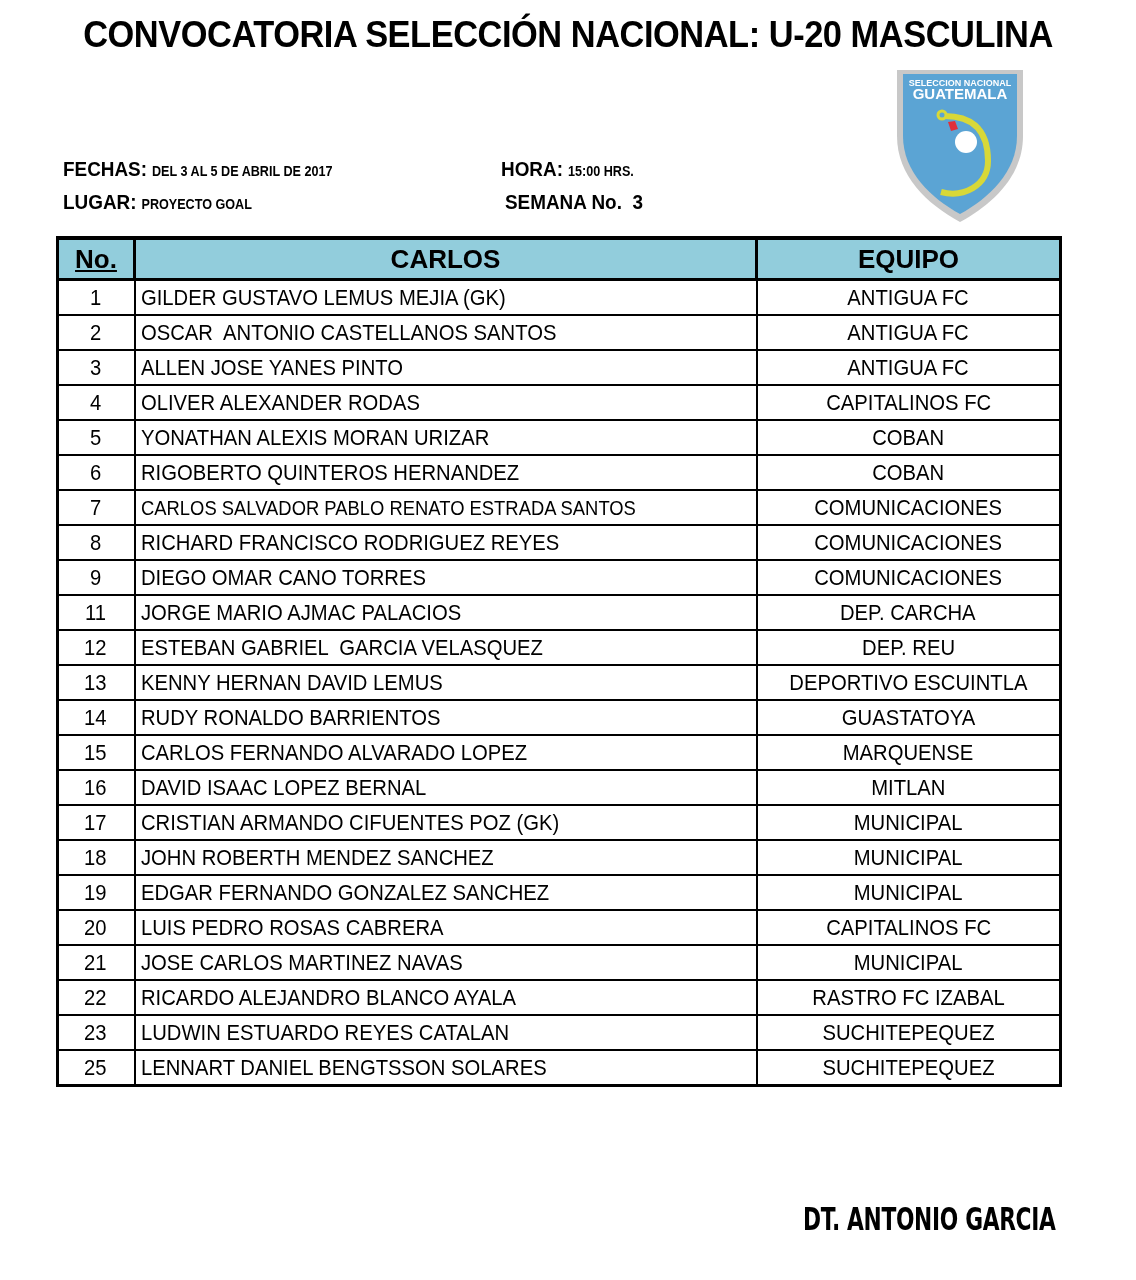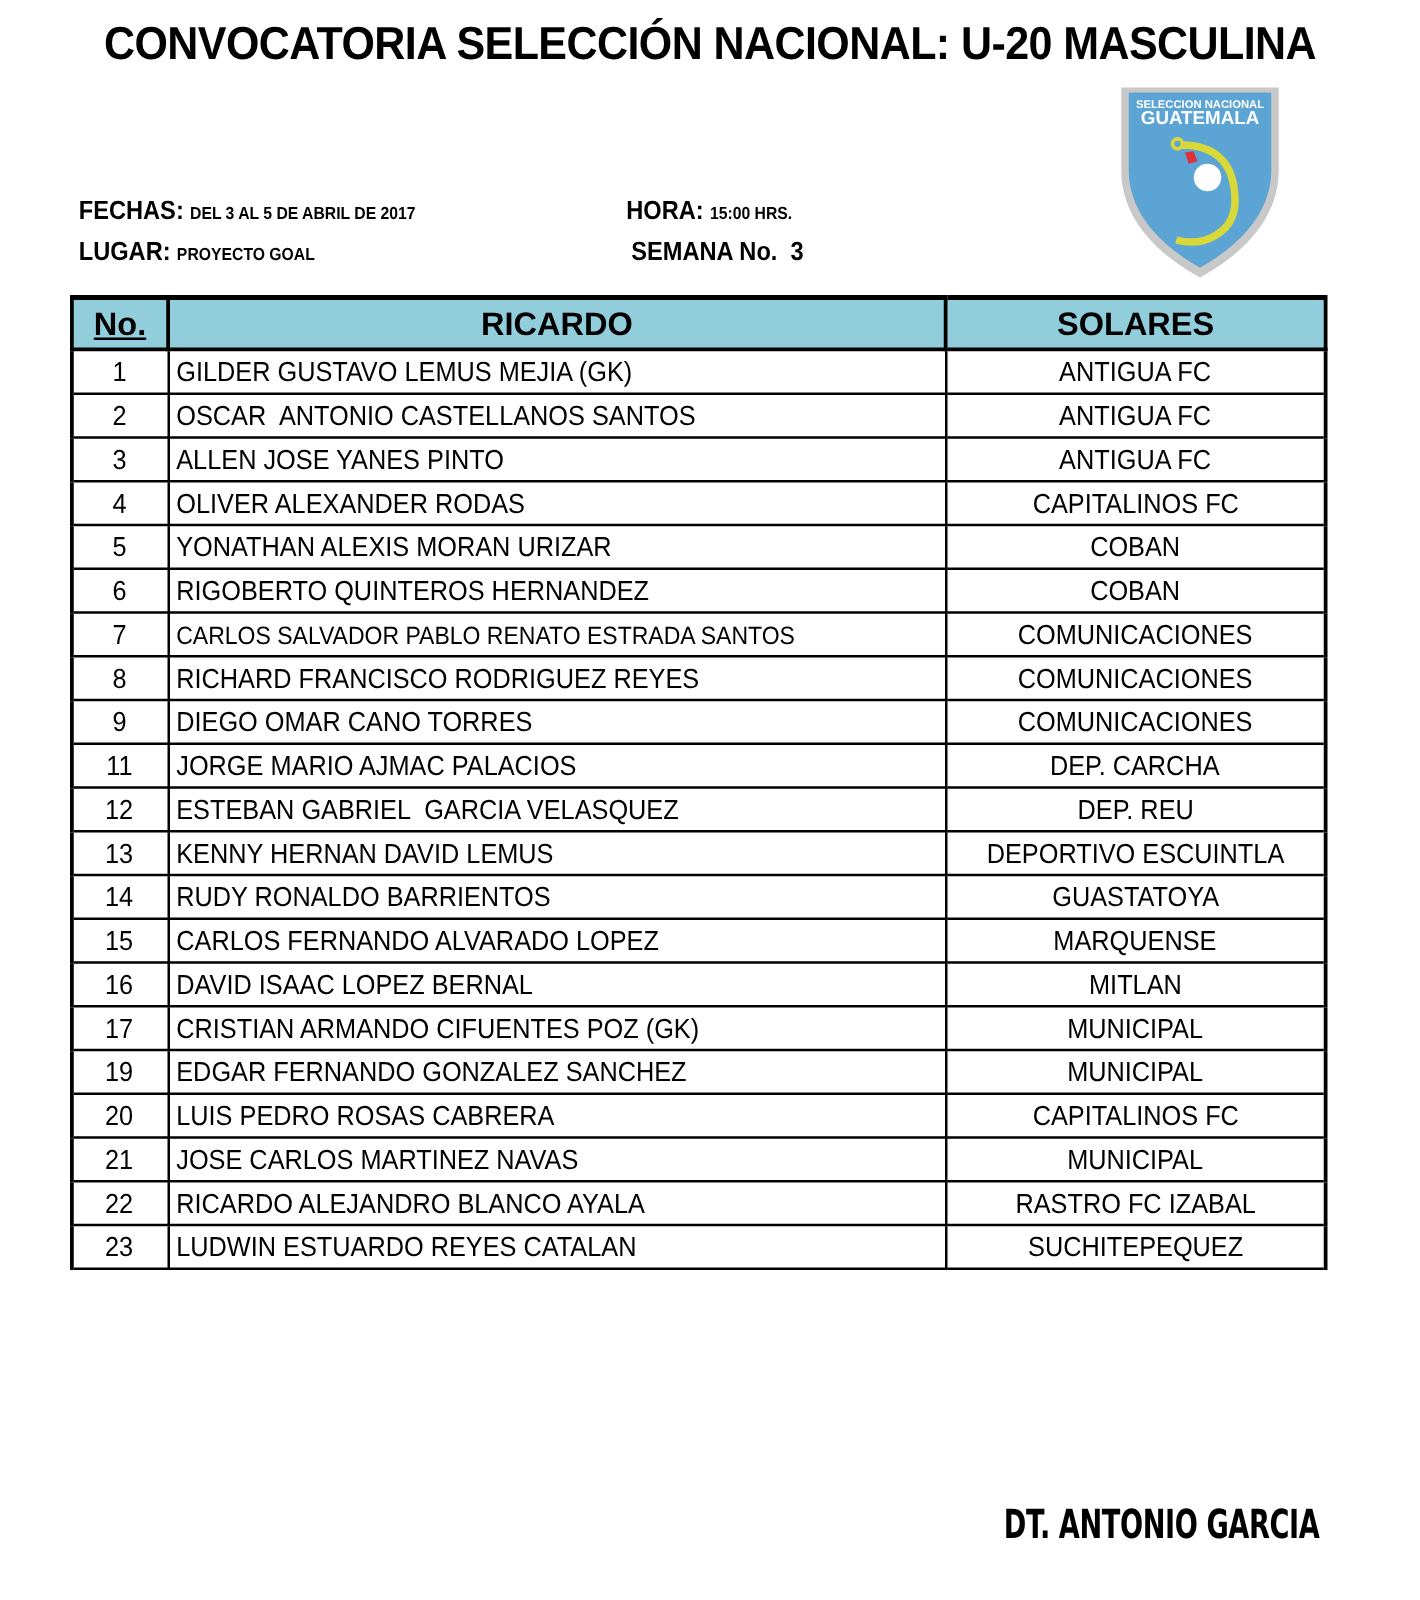--- a/index.html
+++ b/index.html
@@ -56,22 +56,22 @@
 
 <table>
   <colgroup>
     <col style="width:77px">
     <col style="width:622px">
     <col style="width:304px">
   </colgroup>
   <thead>
     <tr>
       <th class="first">No.</th>
-      <th>RICARDO</th>
-      <th class="lastcol">SOLARES</th>
+      <th>CARLOS</th>
+      <th class="lastcol">EQUIPO</th>
     </tr>
   </thead>
   <tbody id="roster-body">
       <tr>
         <td class="no first"><span class="cond" style="white-space: pre;">1</span></td>
         <td class="name"><span class="cond" style="white-space: pre;">GILDER GUSTAVO LEMUS MEJIA (GK)</span></td>
         <td class="team lastcol"><span class="cond" style="white-space: pre;">ANTIGUA FC</span></td>
       </tr>
       <tr>
         <td class="no first"><span class="cond" style="white-space: pre;">2</span></td>
@@ -142,20 +142,25 @@
         <td class="no first"><span class="cond" style="white-space: pre;">16</span></td>
         <td class="name"><span class="cond" style="white-space: pre;">DAVID ISAAC LOPEZ BERNAL</span></td>
         <td class="team lastcol"><span class="cond" style="white-space: pre;">MITLAN</span></td>
       </tr>
       <tr>
         <td class="no first"><span class="cond" style="white-space: pre;">17</span></td>
         <td class="name"><span class="cond" style="white-space: pre;">CRISTIAN ARMANDO CIFUENTES POZ (GK)</span></td>
         <td class="team lastcol"><span class="cond" style="white-space: pre;">MUNICIPAL</span></td>
       </tr>
       <tr>
+        <td class="no first"><span class="cond" style="white-space: pre;">18</span></td>
+        <td class="name"><span class="cond" style="white-space: pre;">JOHN ROBERTH MENDEZ SANCHEZ</span></td>
+        <td class="team lastcol"><span class="cond" style="white-space: pre;">MUNICIPAL</span></td>
+      </tr>
+      <tr>
         <td class="no first"><span class="cond" style="white-space: pre;">19</span></td>
         <td class="name"><span class="cond" style="white-space: pre;">EDGAR FERNANDO GONZALEZ SANCHEZ</span></td>
         <td class="team lastcol"><span class="cond" style="white-space: pre;">MUNICIPAL</span></td>
       </tr>
       <tr>
         <td class="no first"><span class="cond" style="white-space: pre;">20</span></td>
         <td class="name"><span class="cond" style="white-space: pre;">LUIS PEDRO ROSAS CABRERA</span></td>
         <td class="team lastcol"><span class="cond" style="white-space: pre;">CAPITALINOS FC</span></td>
       </tr>
       <tr>
@@ -166,16 +171,21 @@
       <tr>
         <td class="no first"><span class="cond" style="white-space: pre;">22</span></td>
         <td class="name"><span class="cond" style="white-space: pre;">RICARDO ALEJANDRO BLANCO AYALA</span></td>
         <td class="team lastcol"><span class="cond" style="white-space: pre;">RASTRO FC IZABAL</span></td>
       </tr>
       <tr>
         <td class="no first"><span class="cond" style="white-space: pre;">23</span></td>
         <td class="name"><span class="cond" style="white-space: pre;">LUDWIN ESTUARDO REYES CATALAN</span></td>
         <td class="team lastcol"><span class="cond" style="white-space: pre;">SUCHITEPEQUEZ</span></td>
       </tr>
+      <tr class="last">
+        <td class="no first"><span class="cond" style="white-space: pre;">25</span></td>
+        <td class="name"><span class="cond" style="white-space: pre;">LENNART DANIEL BENGTSSON SOLARES</span></td>
+        <td class="team lastcol"><span class="cond" style="white-space: pre;">SUCHITEPEQUEZ</span></td>
+      </tr>
     </tbody>
 </table>
 
 <div class="signature">DT. ANTONIO GARCIA</div>
 
 </body></html>

